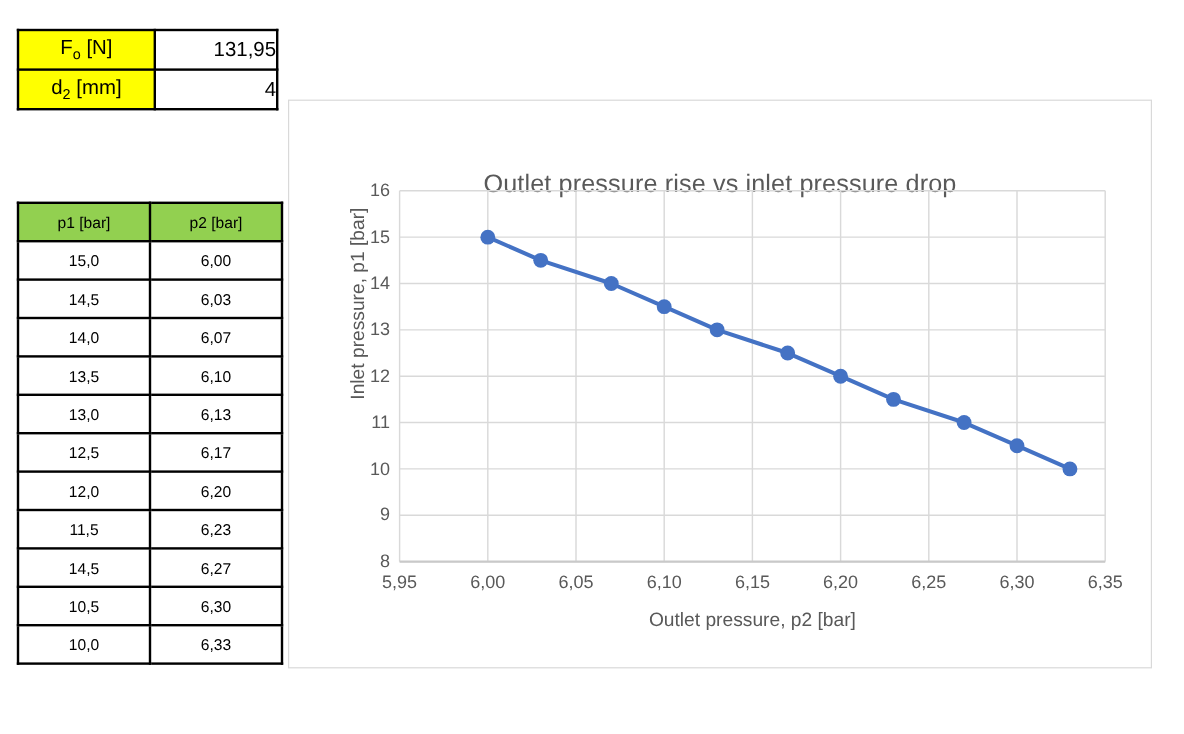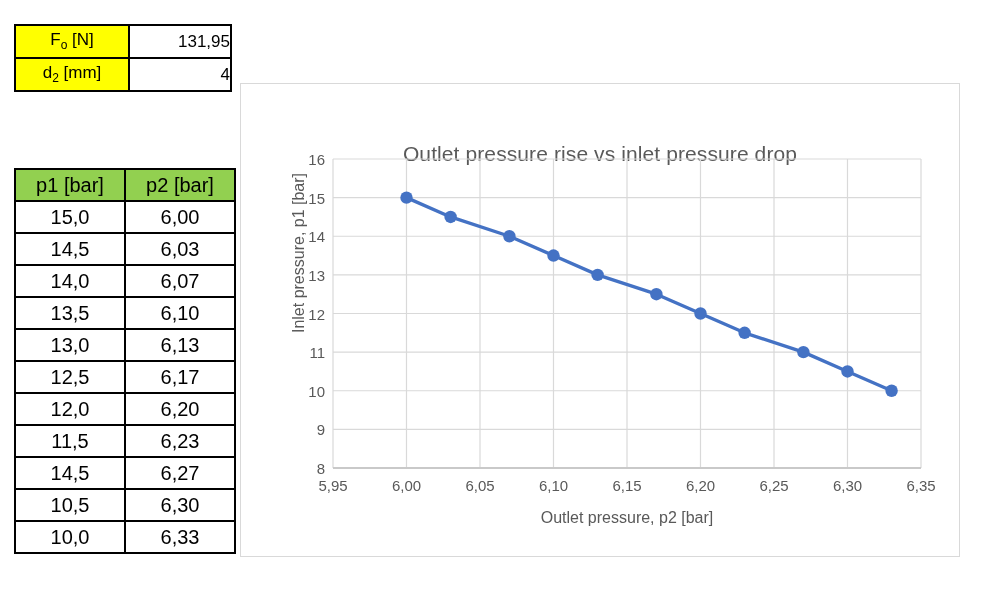--- a/index.html
+++ b/index.html
@@ -54,21 +54,21 @@
     left: 14px;
     top: 168px;
     width: 216px;
     border-collapse: collapse;
     table-layout: fixed;
   }
   #data-table th,
   #data-table td {
     border: 2px solid #000000;
     height: 30px;
-    font-size: 20px;
+    font-size: 13px;
     font-weight: normal;
     color: #000000;
     text-align: center;
     vertical-align: middle;
     padding: 0;
     background: #ffffff;
     width: 108px;
     margin-left: 44px;
   }
   #data-table th {

